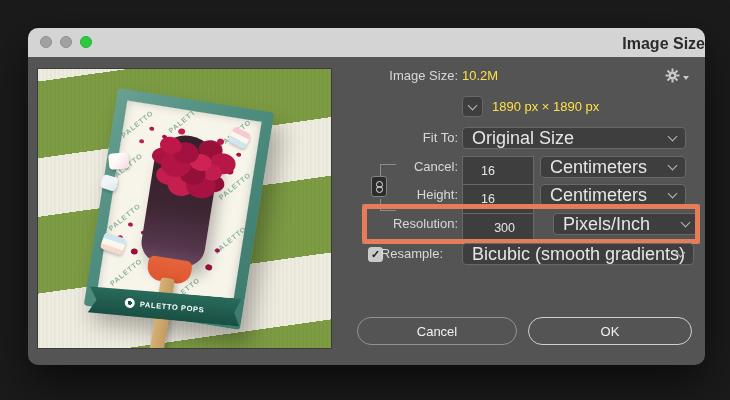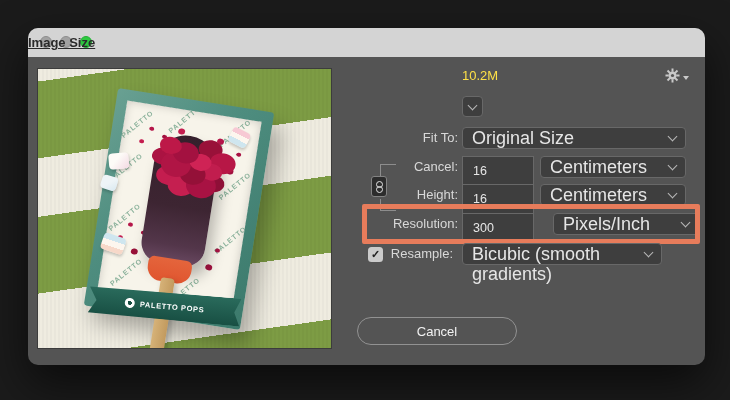--- a/index.html
+++ b/index.html
@@ -12,22 +12,22 @@
   .dialog {
     position:absolute; left:28px; top:28px; width:677px; height:337px;
     background:#545454; border-radius:10px;
     box-shadow:0 18px 45px rgba(0,0,0,.6);
   }
   .titlebar {
     position:absolute; left:0; top:0; right:0; height:29px;
     background:#d4d4d4; border-radius:10px 10px 0 0;
   }
   .title {
-    position:absolute; left:0; right:0; top:7px; text-align:left;
-    font-size:13px; font-weight:bold; color:#2b2b2b;text-decoration:underline;
+    position:absolute; left:0; right:0; top:7px; text-align:right;
+    font-size:16px; font-weight:bold; color:#2b2b2b;
   }
   .light { position:absolute; top:8px; width:12px; height:12px; border-radius:50%; }
   .light.l1 { left:12px; background:#a2a2a2; border:1px solid #8e8e8e; }
   .light.l2 { left:32px; background:#a2a2a2; border:1px solid #8e8e8e; }
   .light.l3 { left:52px; background:#2ec940; border:1px solid #23b135; }
 
   
   .preview {
     position:absolute; left:9px; top:40px; width:295px; height:281px;
     border:1px solid #3c3c3c; overflow:hidden;
@@ -107,21 +107,21 @@
   .ctrl {
     position:absolute; height:22px; background:#3e3e3e; border:1px solid #686868;
     border-radius:4px; color:#e6e6e6; font-size:18px;
   }
   .select { line-height:20px; padding-left:9px; cursor:default; }
   .chev { position:absolute; right:9px; top:50%; width:7px; height:7px;
     border-right:1.6px solid #b9b9b9; border-bottom:1.6px solid #b9b9b9;
     transform:translateY(-72%) rotate(45deg); }
   input.field {
     position:absolute; height:30px; background:#3e3e3e; border:1px solid #686868;
-    border-radius:0; color:#e6e6e6; font-size:12.5px; padding:0 10px;
+    border-radius:0; color:#e6e6e6; font-size:12.5px; padding:0 18px;
     font-family:"Liberation Sans", sans-serif; outline:none;
   }
   .dim-chev-btn {
     position:absolute; width:21px; height:21px; background:#3e3e3e;
     border:1px solid #686868; border-radius:4px;
   }
   .dim-chev-btn .chev { right:6px; }
   .gear-wrap { position:absolute; display:flex; align-items:center; gap:3px; cursor:pointer; }
   .gear-tri { width:0; height:0; border-left:3px solid transparent;
     border-right:3px solid transparent; border-top:4px solid #c9c9c9; margin-top:5px; }
@@ -187,20 +187,21 @@
         <div class="tip"></div>
         <div class="stick"></div>
         <div class="crumble"></div>
         <div class="banner">
           <div class="blogo"></div>
           <div class="btext">PALETTO POPS</div>
         </div>
       </div>
     </div>
 
+    <div class="row-label" style="left:295px;top:37px">Image Size:</div>
     <div class="value-text" style="left:434px;top:37px">10.2M</div>
     <div class="gear-wrap" style="left:637px;top:40px">
       <svg width="15" height="15" viewBox="0 0 16 16">
         <g stroke="#c9c9c9" stroke-width="2.1">
           <line x1="8" y1="0.5" x2="8" y2="4"></line>
             <line x1="8" y1="12" x2="8" y2="15.5"></line>
           <line x1="0.5" y1="8" x2="4" y2="8"></line>
             <line x1="12" y1="8" x2="15.5" y2="8"></line>
           <line x1="2.7" y1="2.7" x2="5.2" y2="5.2"></line>
             <line x1="10.8" y1="10.8" x2="13.3" y2="13.3"></line>
@@ -209,20 +210,21 @@
         </g>
         <circle cx="8" cy="8" r="4.2" fill="#c9c9c9"></circle>
         <circle cx="8" cy="8" r="1.7" fill="#545454"></circle>
       </svg>
       <div class="gear-tri"></div>
     </div>
 
     <div class="dim-chev-btn" style="left:434px;top:68px">
       <div class="chev"></div>
     </div>
+    <div class="value-text" style="left:464px;top:68px">1890 px  ×  1890 px</div>
 
     <div class="row-label" style="left:295px;top:99px">Fit To:</div>
     <div class="ctrl select" style="left:434px;top:99px;width:224px">
       <span>Original Size</span>
       <div class="chev"></div>
     </div>
 
     <div class="bracket top" style="left:352px;top:136px;height:12px"></div>
     <div class="chain" style="left:343px;top:148px">
       <div class="ring"></div>
@@ -238,31 +240,32 @@
     </div>
 
     <div class="row-label" style="left:295px;top:156px">Height:</div>
     <input class="field" style="left: 434px; top: 156px; width: 72px;" value="16">
     <div class="ctrl select" style="left:512px;top:156px;width:146px">
       <span>Centimeters</span>
       <div class="chev"></div>
     </div>
 
     <div class="row-label" style="left:295px;top:185px">Resolution:</div>
-    <input class="field" style="left: 434px; top: 185px; width: 72px;" value="300">
+    <input class="field" style="left: 434px; top: 185px; width: 72px; text-align: right;" value="300">
     <div class="ctrl select" style="left:525px;top:185px;width:146px">
       <span>Pixels/Inch</span>
       <div class="chev"></div>
     </div>
     <div class="hl-box"></div>
 
     <div class="checkbox" style="left:340px;top:219px">
       <span>✓</span>
     </div>
-    <div class="row-label" style="left:290px;top:215px">Resample:</div>
-    <div class="ctrl select" style="left:434px;top:215px;width:200px">
+    <div class="row-label" style="left:280px;top:215px">Resample:</div>
+    <div class="ctrl select" style="left:434px;top:215px;width:232px">
       <span>Bicubic (smooth gradients)</span>
       <div class="chev"></div>
     </div>
 
     <button class="btn cancel">Cancel</button>
+    <button class="btn ok">OK</button>
   </div>
 </div>
 
 </body></html>

